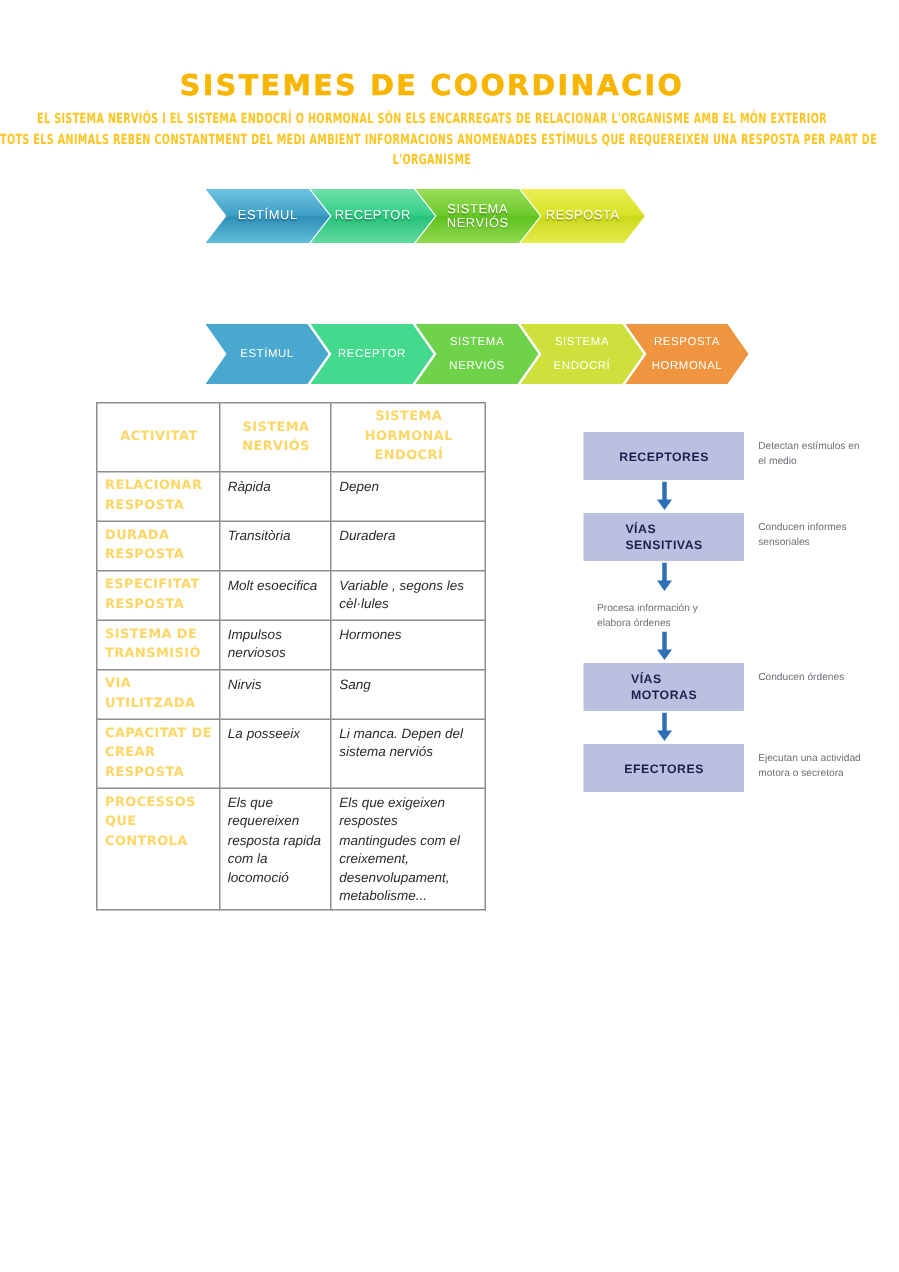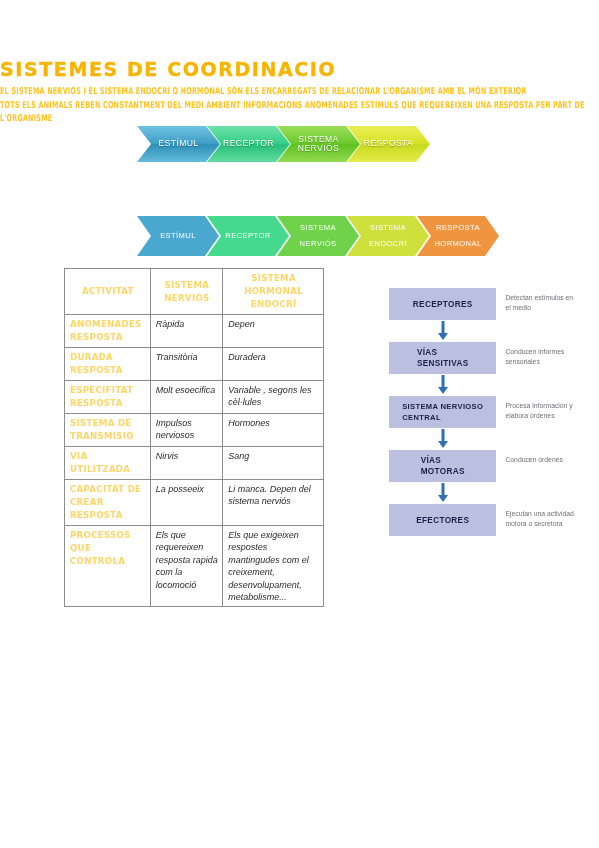--- a/index.html
+++ b/index.html
@@ -4,21 +4,21 @@
 <style>
   html,body{margin:0;padding:0;background:#ffffff;}
   body{
     width:599px;height:848px;position:relative;overflow:hidden;
     font-family:"Liberation Sans",sans-serif;
     background:#fdfdfd;
   }
   .page{position:absolute;inset:0;background:#ffffff;}
 
   
-  .title-block{position:absolute;left:0;top:58px;width:576px;text-align:left;}
+  .title-block{position:absolute;left:0;top:46px;width:576px;text-align:center;}
   .doc-title{
     font-family:"DejaVu Sans",sans-serif;
     font-weight:bold;font-size:19px;letter-spacing:1.6px;
     color:#f7b500;line-height:22px;
     -webkit-text-stroke:0.4px #f7b500;
   }
   .doc-sub{
     font-family:"DejaVu Sans",sans-serif;
     font-weight:bold;color:#ffc41f;
     font-size:6.4px;letter-spacing:0.25px;line-height:9.5px;
@@ -174,21 +174,21 @@
         <span>NERVIÓS</span>
       </td>
       <td class="hh c3">
         <span>SISTEMA HORMONAL</span><br>
         <span>ENDOCRÍ</span>
       </td>
     </tr>
 
     <tr>
       <td class="key">
-        <span>ANOMENADES</span><br>
+        <span>RELACIONAR</span><br>
         <span>RESPOSTA</span>
       </td>
       <td class="v c2">Ràpida</td>
       <td class="v c3">Depen</td>
     </tr>
 
     <tr>
       <td class="key">
         <span>DURADA</span><br>
         <span>RESPOSTA</span>
@@ -269,26 +269,20 @@
       <div class="flow-desc">Conducen informes sensoriales</div>
     </div>
     <div class="flow-arrow">
       <svg width="12" height="20" viewBox="0 0 12 20">
           <path d="M6 0 L6 13" stroke="#2f6fb5" stroke-width="3" fill="none"></path>
           <path d="M1 12 L11 12 L6 19 Z" fill="#2f6fb5"></path>
         </svg>
     </div>
 
     <div class="flow-row">
-      <div class="flow-box wide">
-        <span>
-          <span>SISTEMA NERVIOSO</span><br>
-          <span>CENTRAL</span>
-        </span>
-      </div>
       <div class="flow-desc">Procesa información y elabora órdenes</div>
     </div>
     <div class="flow-arrow">
       <svg width="12" height="20" viewBox="0 0 12 20">
           <path d="M6 0 L6 13" stroke="#2f6fb5" stroke-width="3" fill="none"></path>
           <path d="M1 12 L11 12 L6 19 Z" fill="#2f6fb5"></path>
         </svg>
     </div>
 
     <div class="flow-row">

